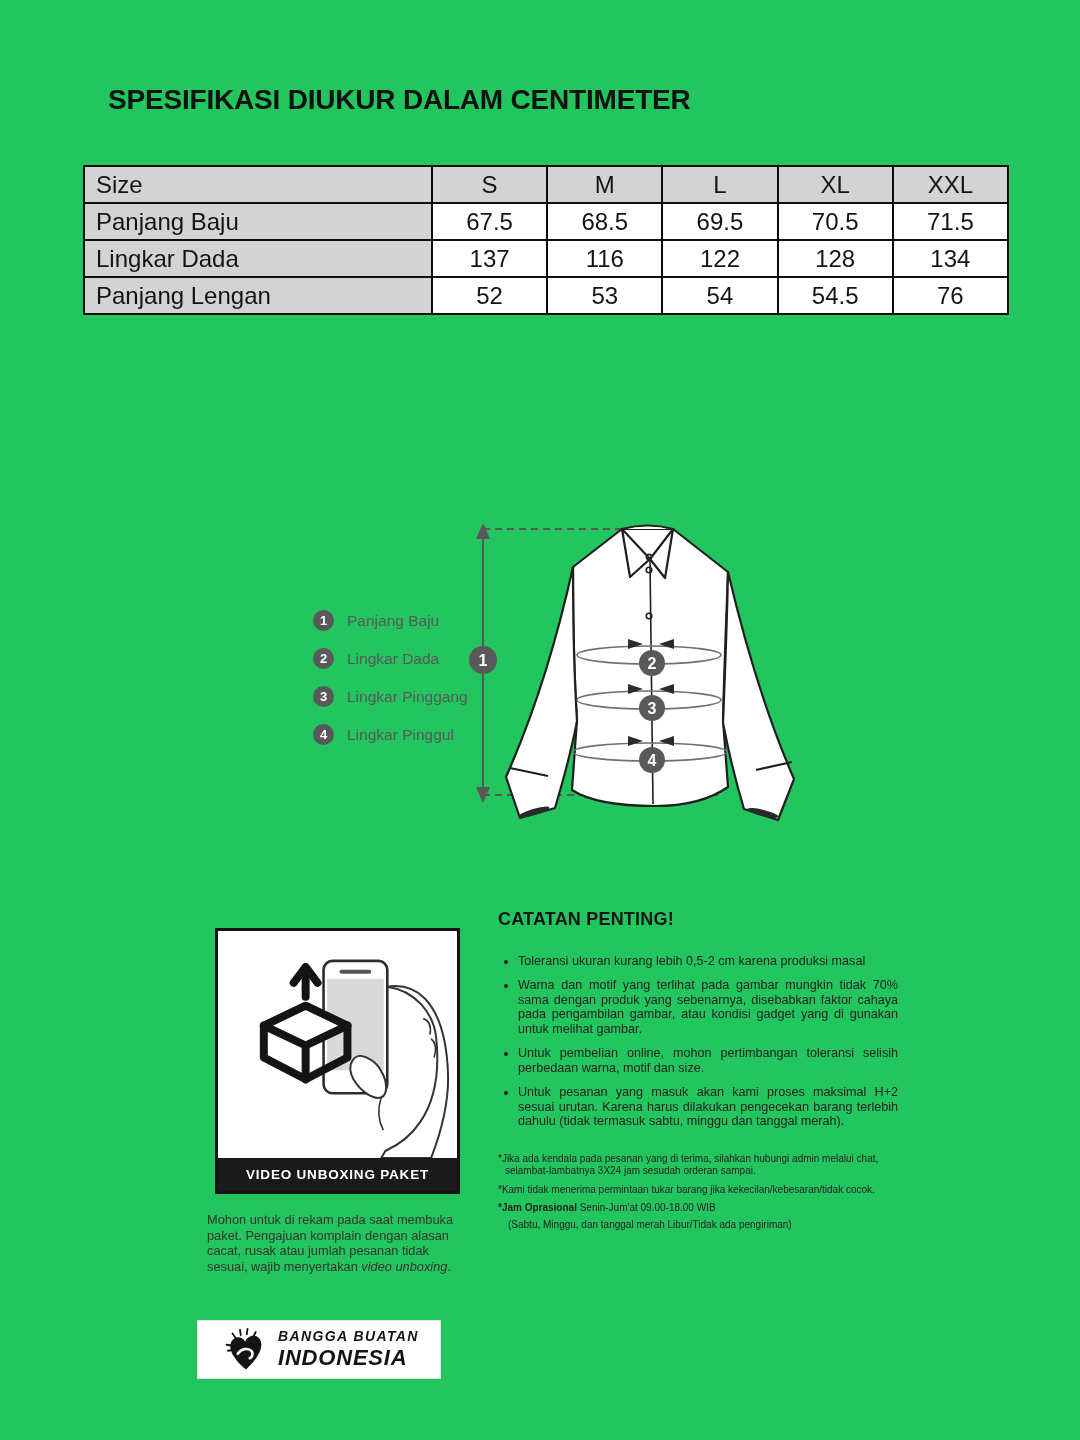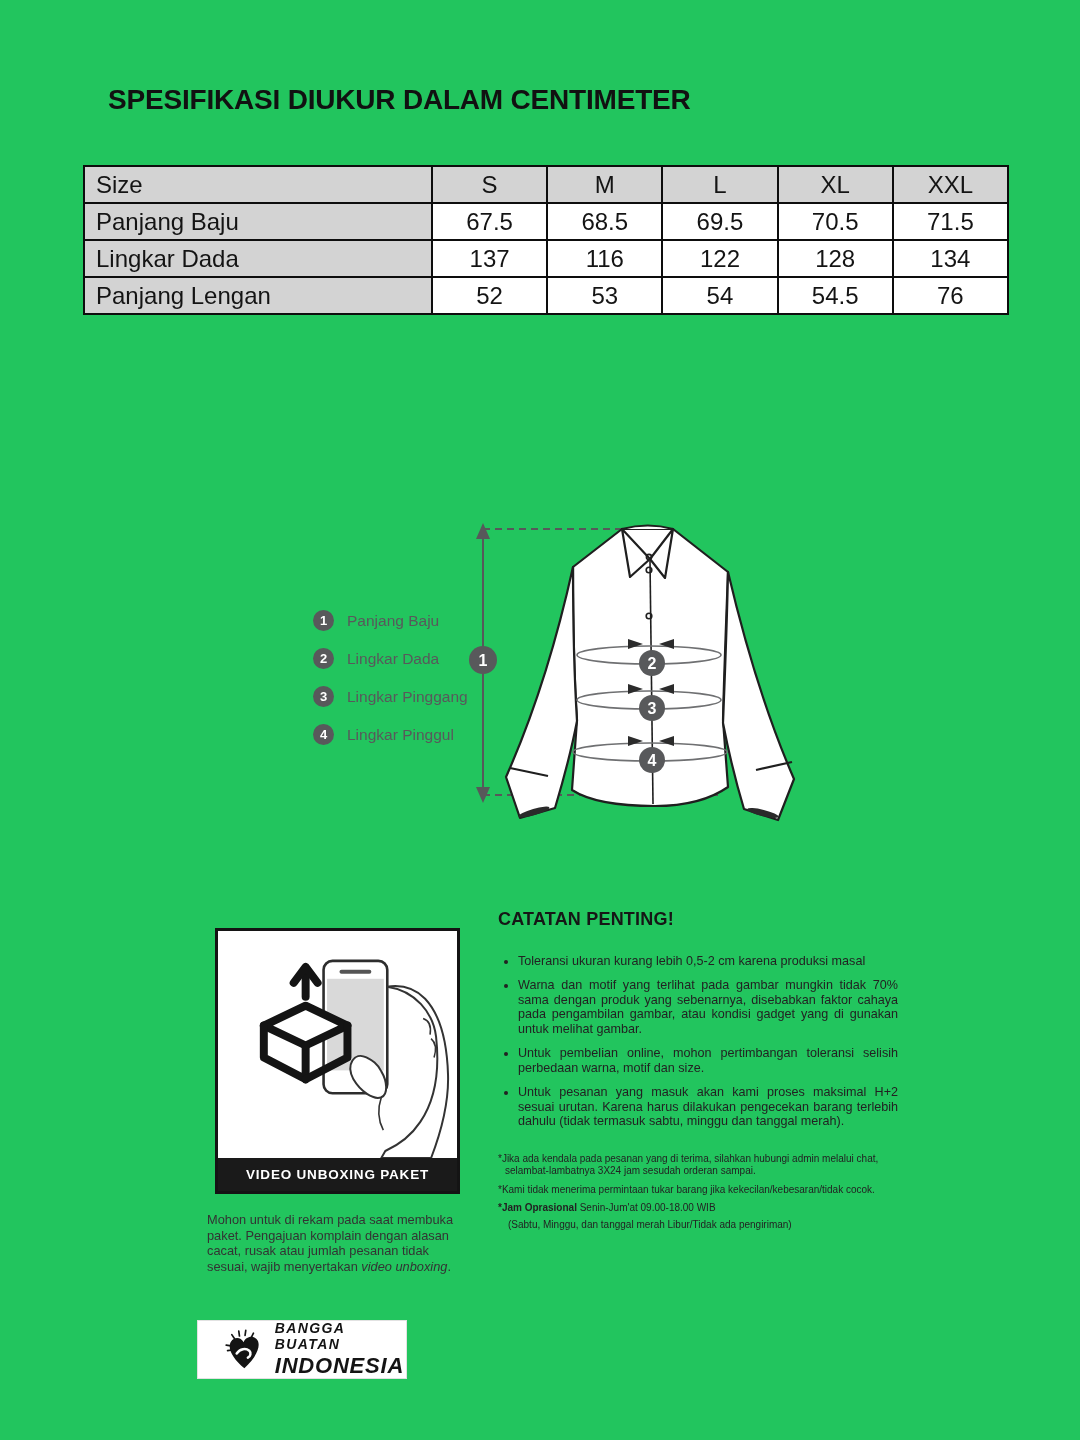--- a/index.html
+++ b/index.html
@@ -61,21 +61,21 @@
   .notes-heading { margin:0 0 24px 0; font-size:18px; font-weight:800; color:#161616; letter-spacing:0.2px; }
   .notes-list { margin:0; padding-left:20px; }
   .notes-list li { font-size:12.6px; line-height:1.15; text-align:justify; margin-bottom:10px; }
   .footnotes { margin-top:24px; font-size:10px; line-height:1.25; color:#222; }
   .footnotes p { margin:0 0 6px 0; padding-left:7px; text-indent:-7px; }
   .footnotes p.fn-last { padding-left:10px; text-indent:0; margin-top:-2px; }
   .footnotes b { font-weight:700; }
 
   
   .footer-logo {
-    position:absolute; left:197px; top:1320px; width:210px; height:59px;
+    position:absolute; left:197px; top:1320px; width:244px; height:59px;
     border:1px solid #e2e2e2; display:flex; align-items:center;
     padding-left:24px; gap:8px; color:#141414; background:#fff;
   }
   .logo-text { display:flex; flex-direction:column; }
   .logo-line1 { font-size:14px; font-style:italic; font-weight:600; letter-spacing:1.4px; }
   .logo-line2 { font-size:22px; font-style:italic; font-weight:800; letter-spacing:0.8px; margin-top:1px; }
 </style>
 </head>
 <body>
 

